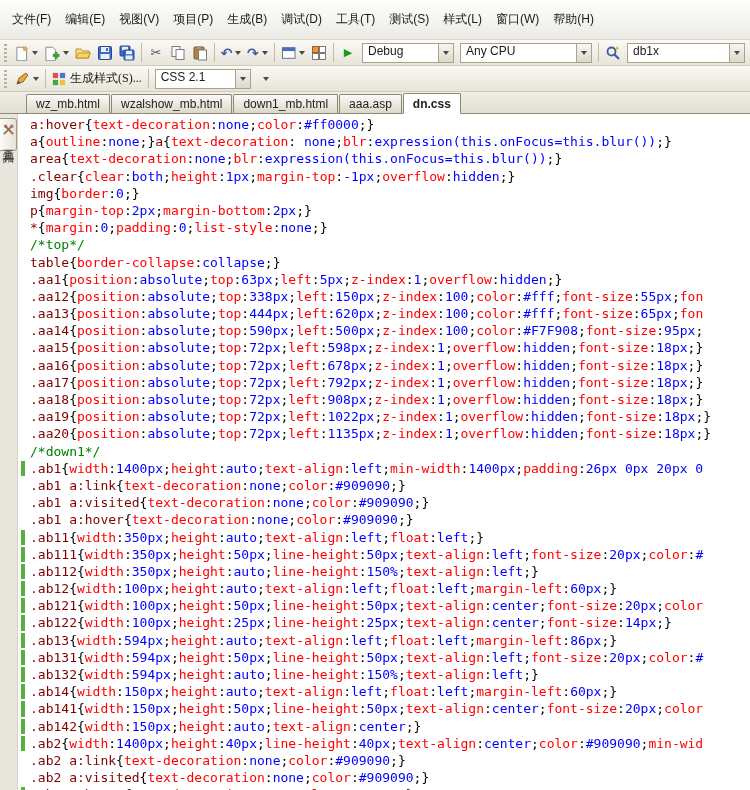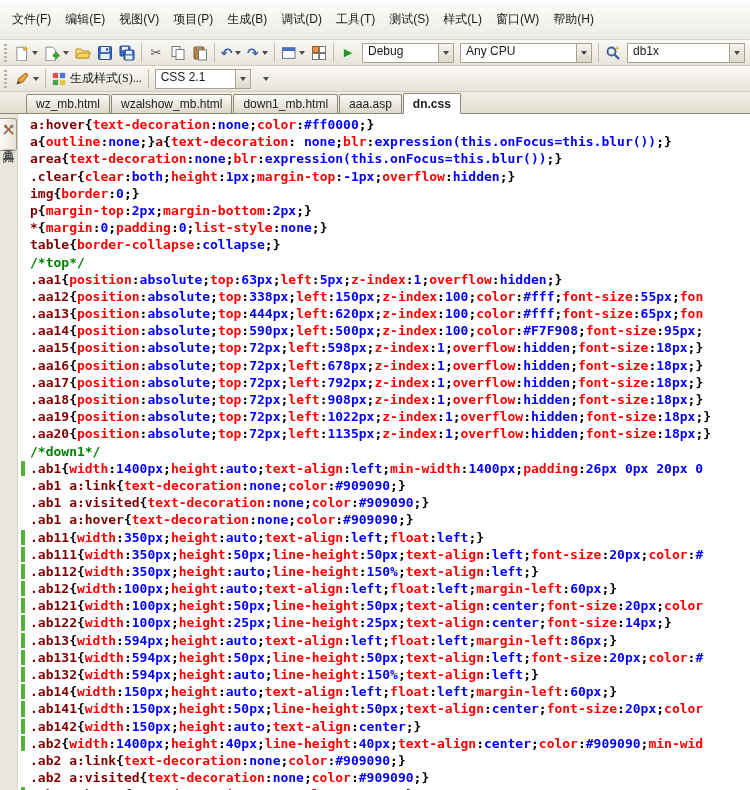--- a/index.html
+++ b/index.html
@@ -52,21 +52,21 @@
                    border:1px solid #a39b87; border-left:none; border-radius:0 3px 3px 0;
                    display:flex; flex-direction:column; align-items:center; gap:4px; }
   .vtext { writing-mode:vertical-rl; font-size:12px; color:#3c3c3c; letter-spacing:1px; }
 
   .editor { flex:1; background:#fff; overflow:hidden; padding-top:2px; }
   .code-line { display:flex; height:17.2px; line-height:17.2px;
                font-family:"DejaVu Sans Mono","Liberation Mono",monospace; font-size:13px; }
   .gutter-cell { width:12px; flex:0 0 12px; position:relative; }
   .gutter-cell .bar { position:absolute; left:3px; top:1px; bottom:1px; width:4px;
                       background:var(--c-changed_bar,#55b13c); }
-  .code-text { white-space:pre;font-weight:bold; }
+  .code-text { white-space:pre; }
   .tok-sel     { color:var(--c-selector,#800000); }
   .tok-prop    { color:var(--c-property,#ff0000); }
   .tok-val     { color:var(--c-value,#0000ff); }
   .tok-punct   { color:var(--c-punct,#000); }
   .tok-comment { color:var(--c-comment,#008000); }
 </style>
 </head>
 <body>
 
 <div class="menubar">
@@ -299,28 +299,28 @@
         <div class="code-line">
           <div class="gutter-cell"></div>
           <div class="code-text"><span class="tok-sel">p</span><span class="tok-punct">{</span><span class="tok-prop">margin-top</span><span class="tok-punct">:</span><span class="tok-val">2px</span><span class="tok-punct">;</span><span class="tok-prop">margin-bottom</span><span class="tok-punct">:</span><span class="tok-val">2px</span><span class="tok-punct">;</span><span class="tok-punct">}</span></div>
         </div>
         <div class="code-line">
           <div class="gutter-cell"></div>
           <div class="code-text"><span class="tok-sel">*</span><span class="tok-punct">{</span><span class="tok-prop">margin</span><span class="tok-punct">:</span><span class="tok-val">0</span><span class="tok-punct">;</span><span class="tok-prop">padding</span><span class="tok-punct">:</span><span class="tok-val">0</span><span class="tok-punct">;</span><span class="tok-prop">list-style</span><span class="tok-punct">:</span><span class="tok-val">none</span><span class="tok-punct">;</span><span class="tok-punct">}</span></div>
         </div>
         <div class="code-line">
           <div class="gutter-cell"></div>
+          <div class="code-text"><span class="tok-comment">/*top*/</span></div>
+        </div>
+        <div class="code-line">
+          <div class="gutter-cell"></div>
           <div class="code-text"><span class="tok-sel">table</span><span class="tok-punct">{</span><span class="tok-prop">border-collapse</span><span class="tok-punct">:</span><span class="tok-val">collapse</span><span class="tok-punct">;</span><span class="tok-punct">}</span></div>
         </div>
         <div class="code-line">
           <div class="gutter-cell"></div>
-          <div class="code-text"><span class="tok-comment">/*top*/</span></div>
-        </div>
-        <div class="code-line">
-          <div class="gutter-cell"></div>
           <div class="code-text"><span class="tok-sel">.aa1</span><span class="tok-punct">{</span><span class="tok-prop">position</span><span class="tok-punct">:</span><span class="tok-val">absolute</span><span class="tok-punct">;</span><span class="tok-prop">top</span><span class="tok-punct">:</span><span class="tok-val">63px</span><span class="tok-punct">;</span><span class="tok-prop">left</span><span class="tok-punct">:</span><span class="tok-val">5px</span><span class="tok-punct">;</span><span class="tok-prop">z-index</span><span class="tok-punct">:</span><span class="tok-val">1</span><span class="tok-punct">;</span><span class="tok-prop">overflow</span><span class="tok-punct">:</span><span class="tok-val">hidden</span><span class="tok-punct">;</span><span class="tok-punct">}</span></div>
         </div>
         <div class="code-line">
           <div class="gutter-cell"></div>
           <div class="code-text"><span class="tok-sel">.aa12</span><span class="tok-punct">{</span><span class="tok-prop">position</span><span class="tok-punct">:</span><span class="tok-val">absolute</span><span class="tok-punct">;</span><span class="tok-prop">top</span><span class="tok-punct">:</span><span class="tok-val">338px</span><span class="tok-punct">;</span><span class="tok-prop">left</span><span class="tok-punct">:</span><span class="tok-val">150px</span><span class="tok-punct">;</span><span class="tok-prop">z-index</span><span class="tok-punct">:</span><span class="tok-val">100</span><span class="tok-punct">;</span><span class="tok-prop">color</span><span class="tok-punct">:</span><span class="tok-val">#fff</span><span class="tok-punct">;</span><span class="tok-prop">font-size</span><span class="tok-punct">:</span><span class="tok-val">55px</span><span class="tok-punct">;</span><span class="tok-prop">fon</span></div>
         </div>
         <div class="code-line">
           <div class="gutter-cell"></div>
           <div class="code-text"><span class="tok-sel">.aa13</span><span class="tok-punct">{</span><span class="tok-prop">position</span><span class="tok-punct">:</span><span class="tok-val">absolute</span><span class="tok-punct">;</span><span class="tok-prop">top</span><span class="tok-punct">:</span><span class="tok-val">444px</span><span class="tok-punct">;</span><span class="tok-prop">left</span><span class="tok-punct">:</span><span class="tok-val">620px</span><span class="tok-punct">;</span><span class="tok-prop">z-index</span><span class="tok-punct">:</span><span class="tok-val">100</span><span class="tok-punct">;</span><span class="tok-prop">color</span><span class="tok-punct">:</span><span class="tok-val">#fff</span><span class="tok-punct">;</span><span class="tok-prop">font-size</span><span class="tok-punct">:</span><span class="tok-val">65px</span><span class="tok-punct">;</span><span class="tok-prop">fon</span></div>
         </div>

